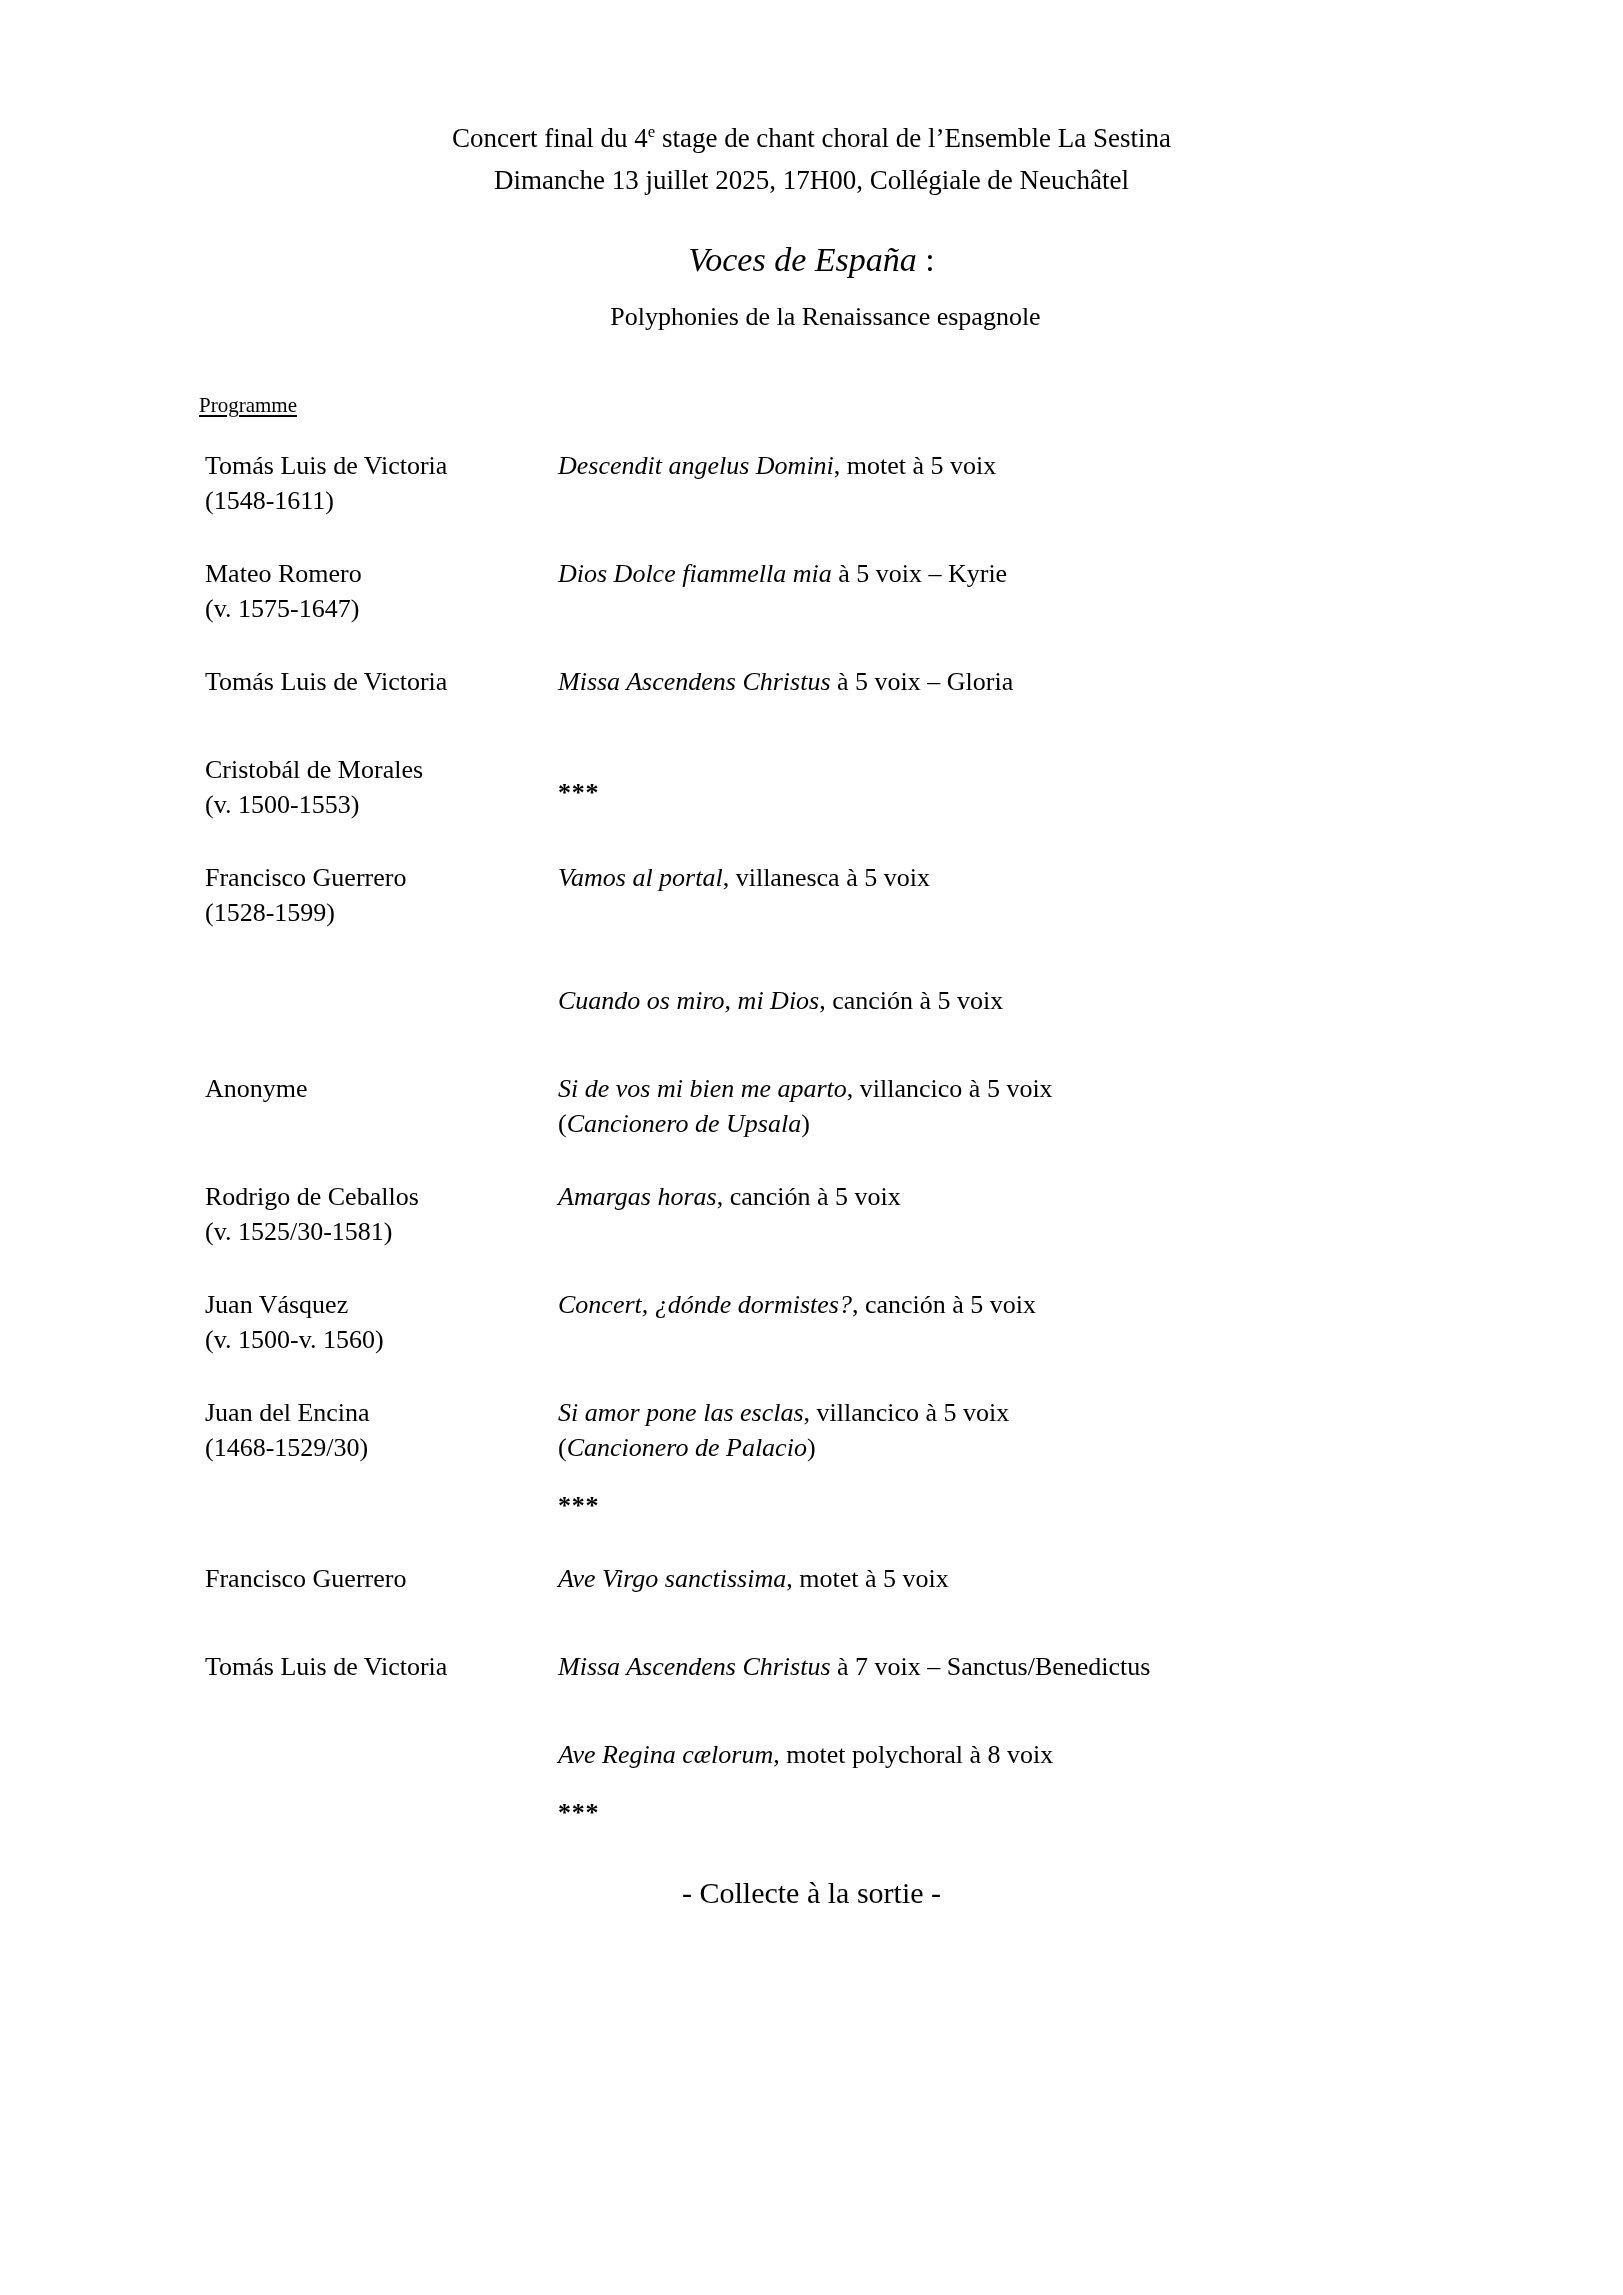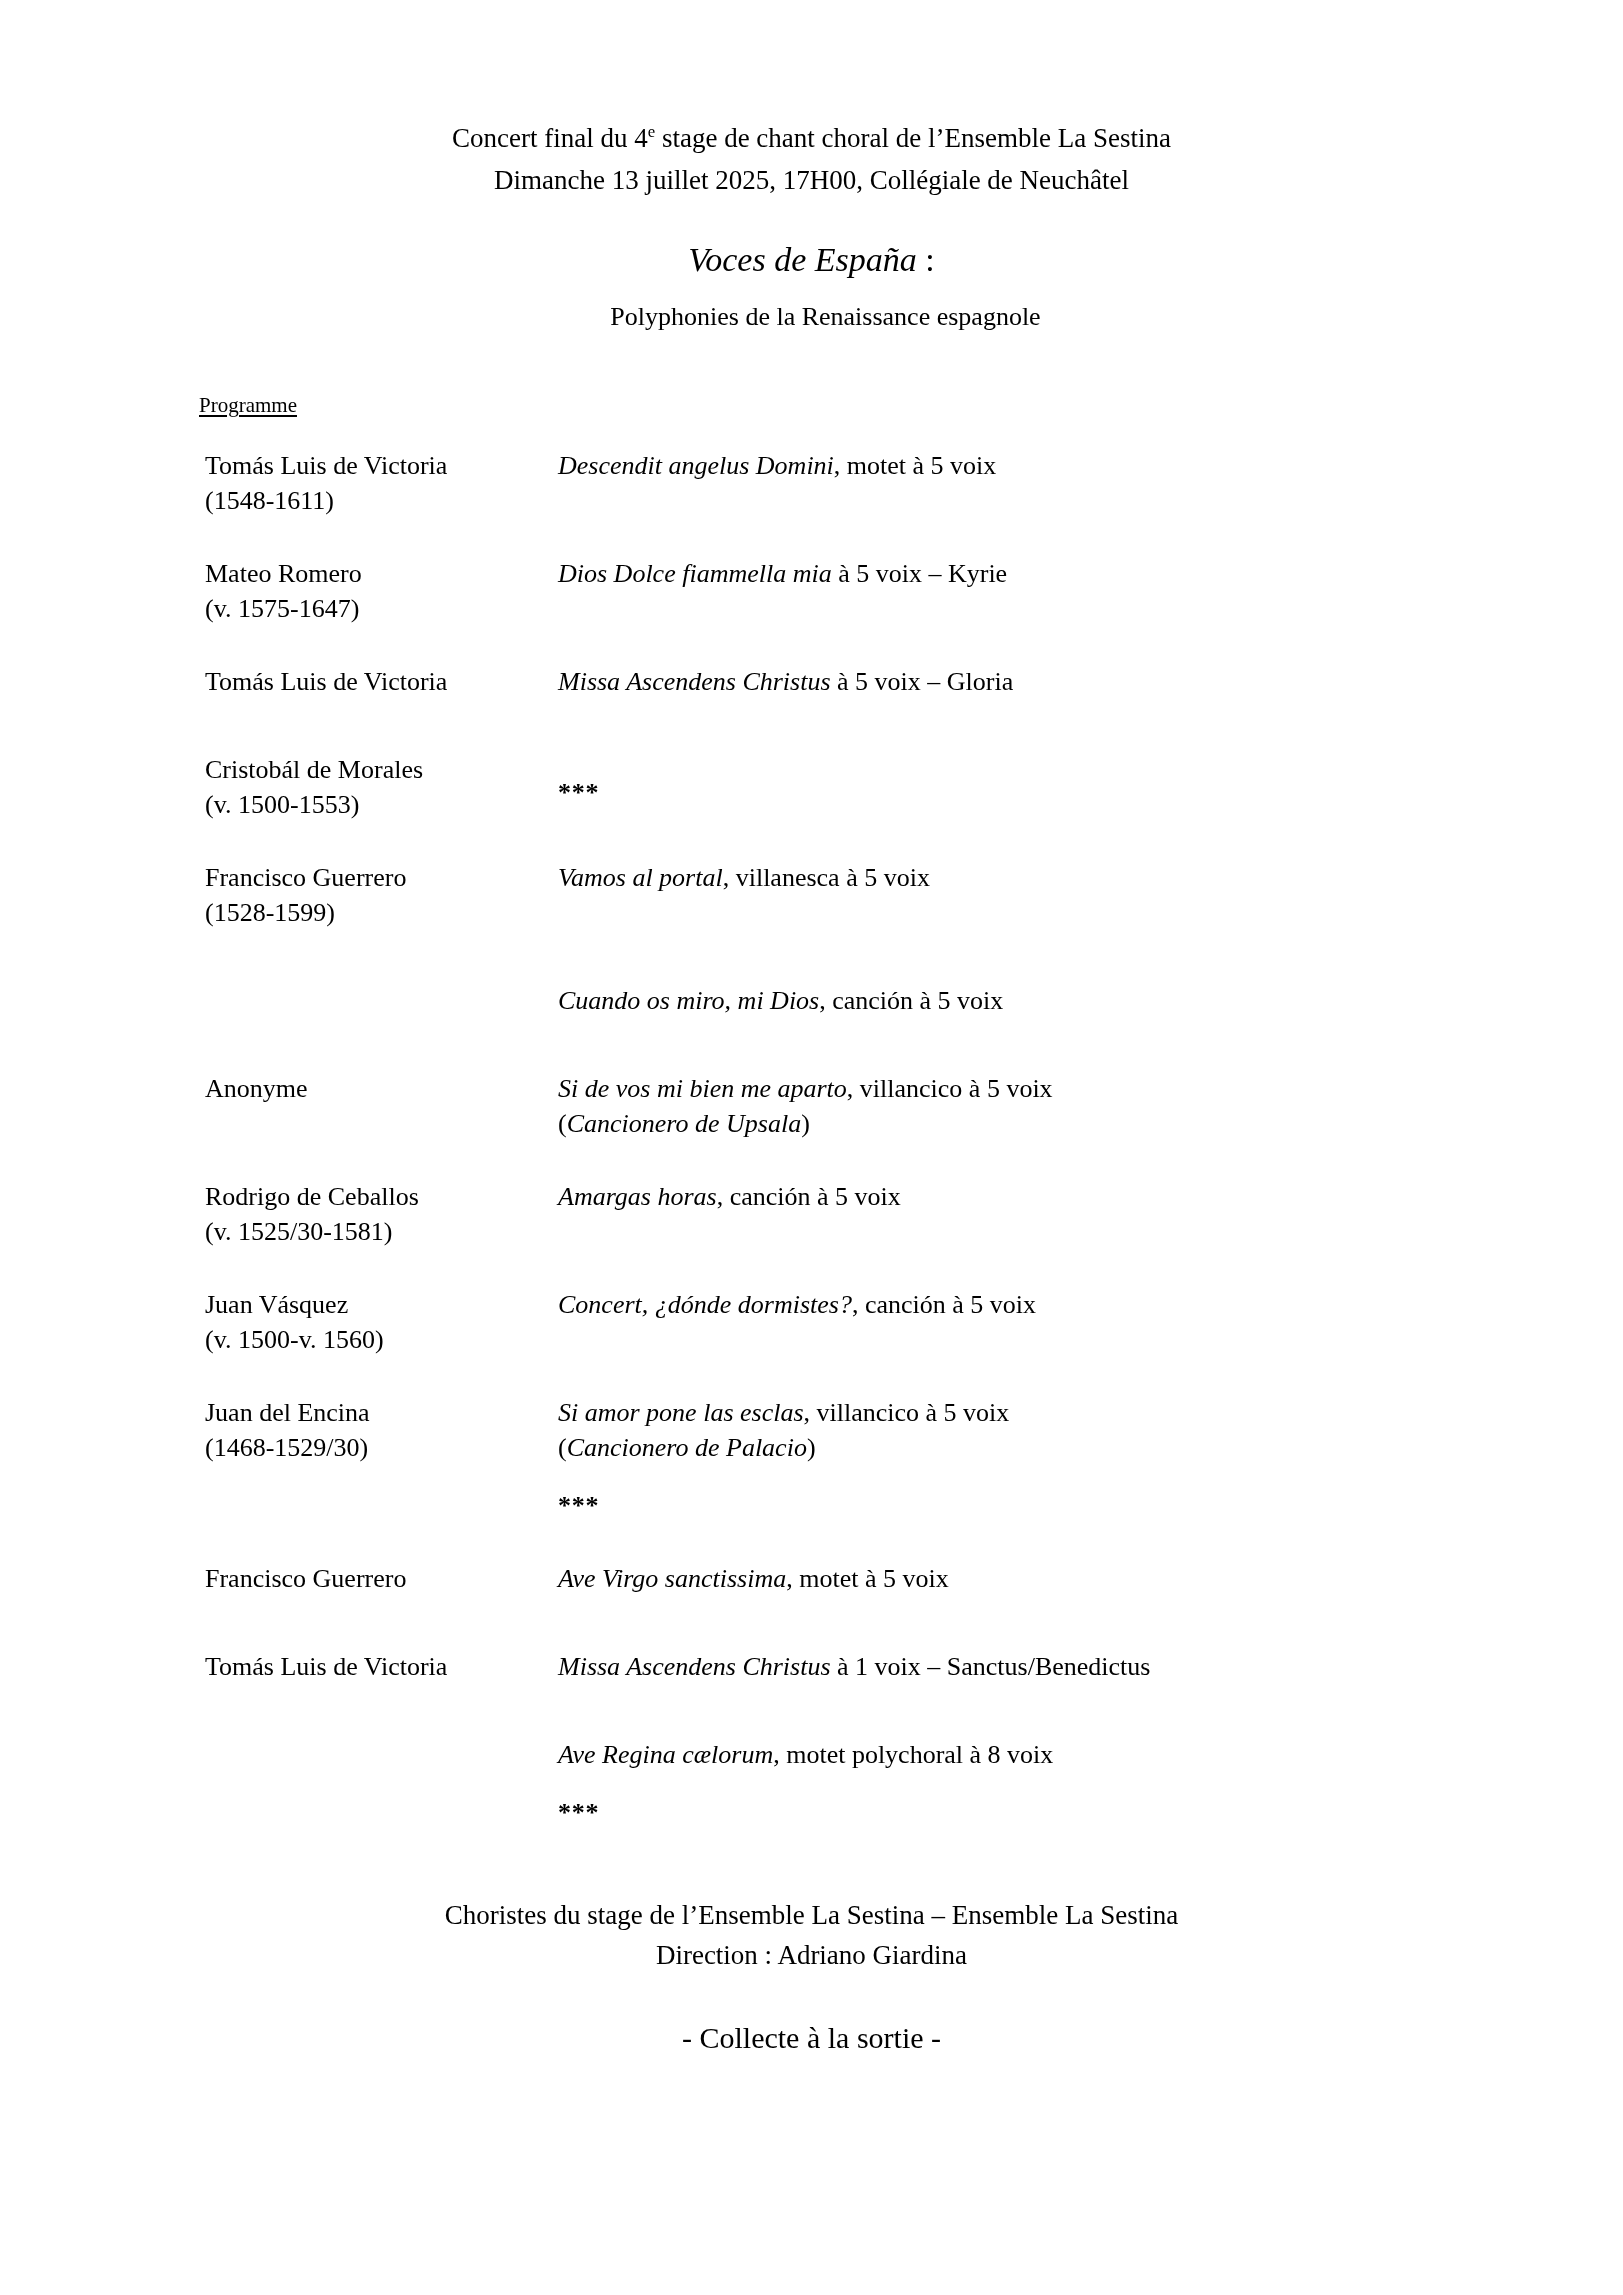--- a/index.html
+++ b/index.html
@@ -263,41 +263,37 @@
     </div>
 
     <div class="spacer-lg"></div>
 
     <div class="prow">
       <div class="col-left">
         <span class="composer">Tomás Luis de Victoria</span>
         <span class="dates"></span>
       </div>
       <div class="col-right">
-        <span class="work"><span class="it">Missa Ascendens Christus</span><span> à 1 voix – Sanctus/Benedictus</span></span>
+        <span class="work"><span class="it">Missa Ascendens Christus</span><span> à 7 voix – Sanctus/Benedictus</span></span>
       </div>
     </div>
 
     <div class="spacer-lg"></div>
 
     <div class="prow">
       <div class="col-left">
         <span class="composer"></span>
         <span class="dates"></span>
       </div>
       <div class="col-right">
         <span class="work"><span class="it">Ave Regina cælorum</span><span>, motet polychoral à 8 voix</span></span>
         <span class="spacer-sm" style="display:block"></span>
         <span class="stars">***</span>
       </div>
     </div>
 
   </div>
 
-  <div class="footer">
-    <span class="line">Choristes du stage de l’Ensemble La Sestina – Ensemble La Sestina</span>
-    <span class="line">Direction : Adriano Giardina</span>
-  </div>
 
   <div class="collecte">- Collecte à la sortie -</div>
 
 </div>
 
 
 </body></html>

